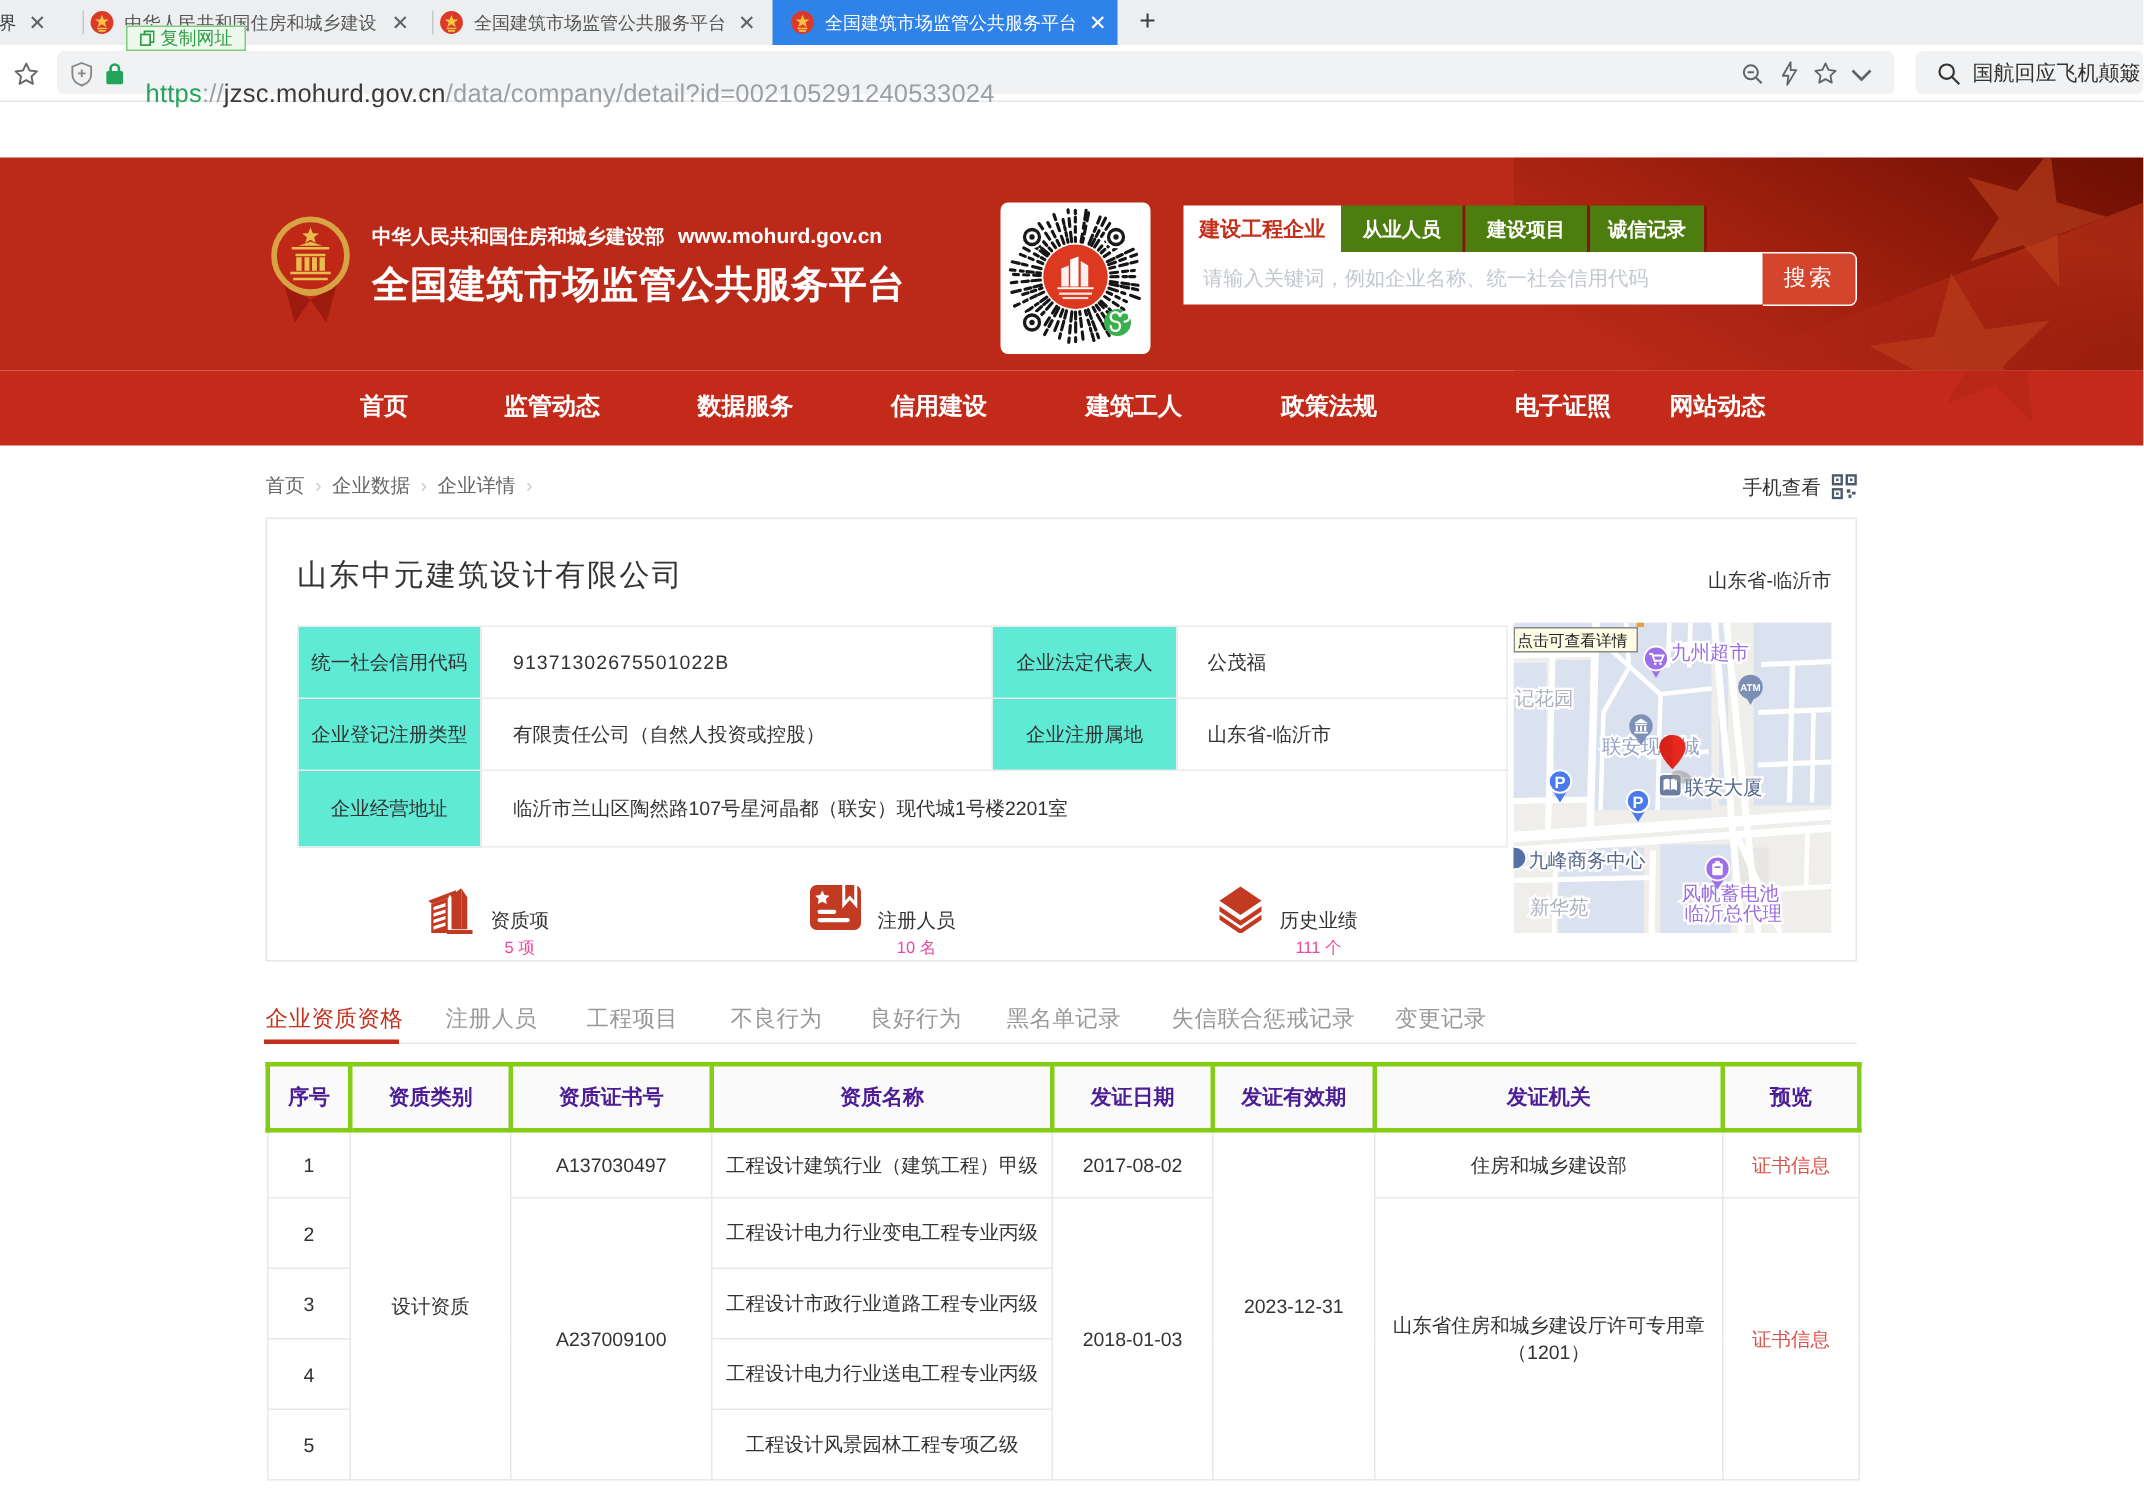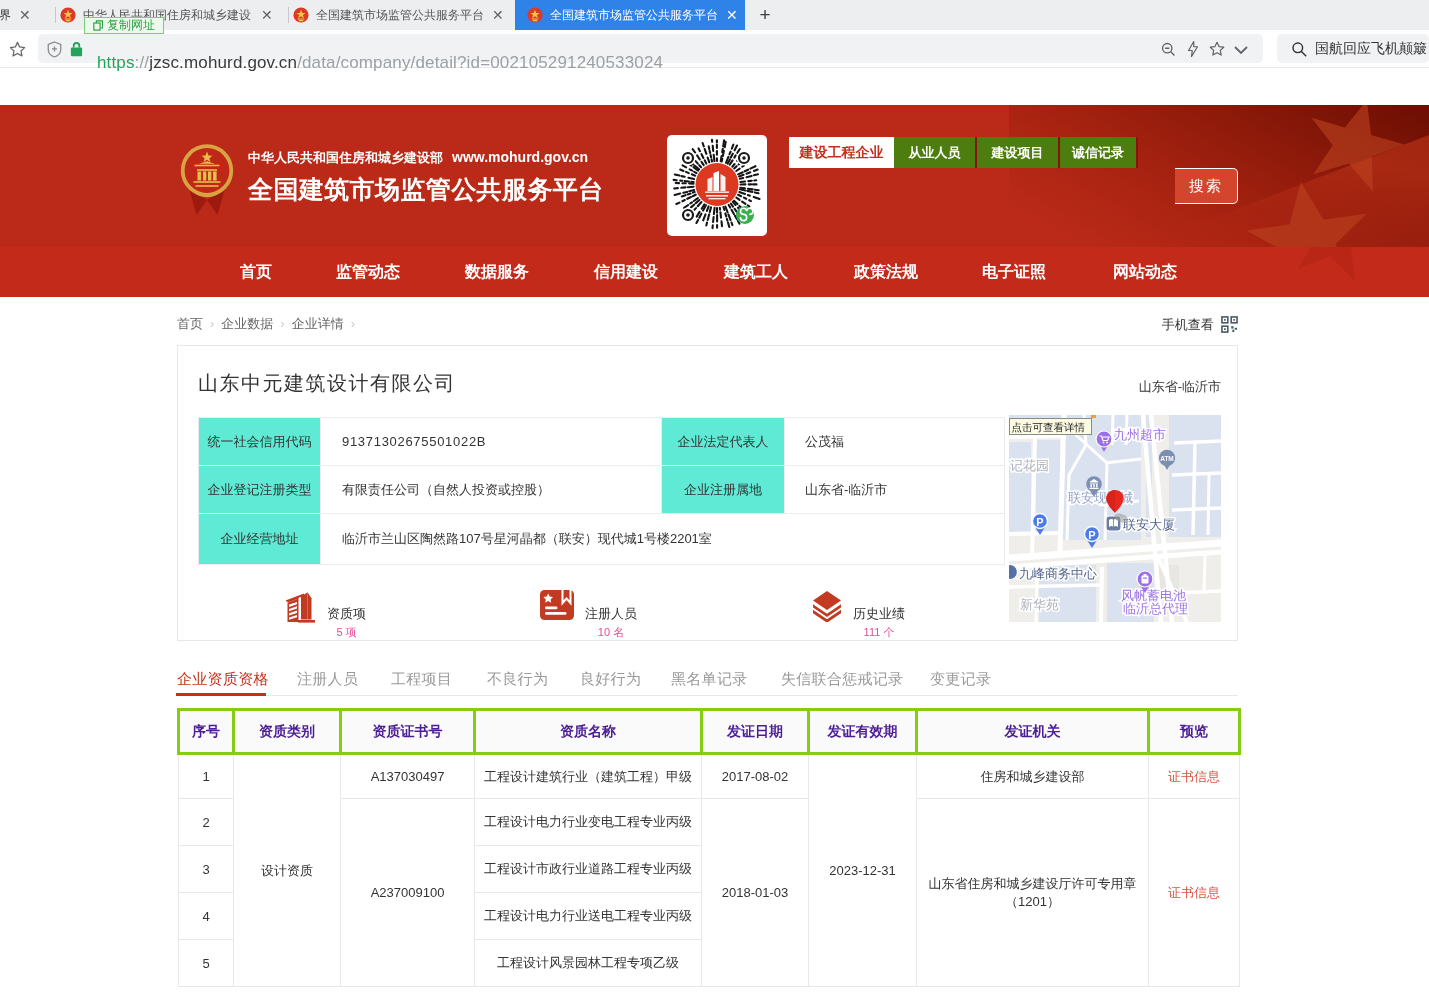--- a/index.html
+++ b/index.html
@@ -383,36 +383,37 @@
 <circle cx="78" cy="80" r="9" fill="#3aaf4d"></circle>
 <path d="M73.5 82.5 a3.1 3.1 0 1 0 3.1 -3.1 a3.1 3.1 0 1 1 3.1 -3.1 a3.1 3.1 0 1 1 3.1 3.1" fill="none" stroke="#fff" stroke-width="1.6" stroke-linecap="round"></path>
 </svg>
     </div>
   <div class="stabs">
     <div class="stab on" style="width:105px;">建设工程企业</div>
     <div class="stab" style="width:83px;">从业人员</div>
     <div class="stab" style="width:83px;">建设项目</div>
     <div class="stab" style="width:78px;">诚信记录</div>
   </div>
+  <div class="sinput">请输入关键词，例如企业名称、统一社会信用代码</div>
   <div class="sbtn">搜索</div>
 </div>
 
 <div class="nav">
   <svg style="position:absolute;right:0;top:0" width="260" height="50" viewBox="0 0 260 50">
       <g fill="#b32413" opacity="0.5">
   <path transform="translate(165,-8) rotate(12) scale(1.45)" d="M0-30L8.8-9.3 31.2-9.3 13.1 4 20 25.4 0 12.4-20 25.4-13.1 4-31.2-9.3-8.8-9.3Z"></path>
   </g>
     </svg>
   <span style="left:240px;">首页</span>
   <span style="left:336px;">监管动态</span>
   <span style="left:465px;">数据服务</span>
   <span style="left:594px;">信用建设</span>
   <span style="left:724px;">建筑工人</span>
   <span style="left:854px;">政策法规</span>
-  <span style="left:982px;">电子证照</span>
+  <span style="left:1010px;">电子证照</span>
   <span style="left:1113px;">网站动态</span>
 </div>
 <div class="main">
   <div class="crumbs"><b>首页</b><span class="sep">›</span><b>企业数据</b><span class="sep">›</span><b>企业详情</b><span class="sep">›</span>
     <div class="mobile">手机查看&nbsp;&nbsp;<svg width="17" height="17" viewBox="0 0 18 18">
           <g fill="none" stroke="#4a5a6a" stroke-width="1.7">
             <rect x="1" y="1" width="6.2" height="6.2"></rect>
             <rect x="10.8" y="1" width="6.2" height="6.2"></rect>
             <rect x="1" y="10.8" width="6.2" height="6.2"></rect>
           </g>

